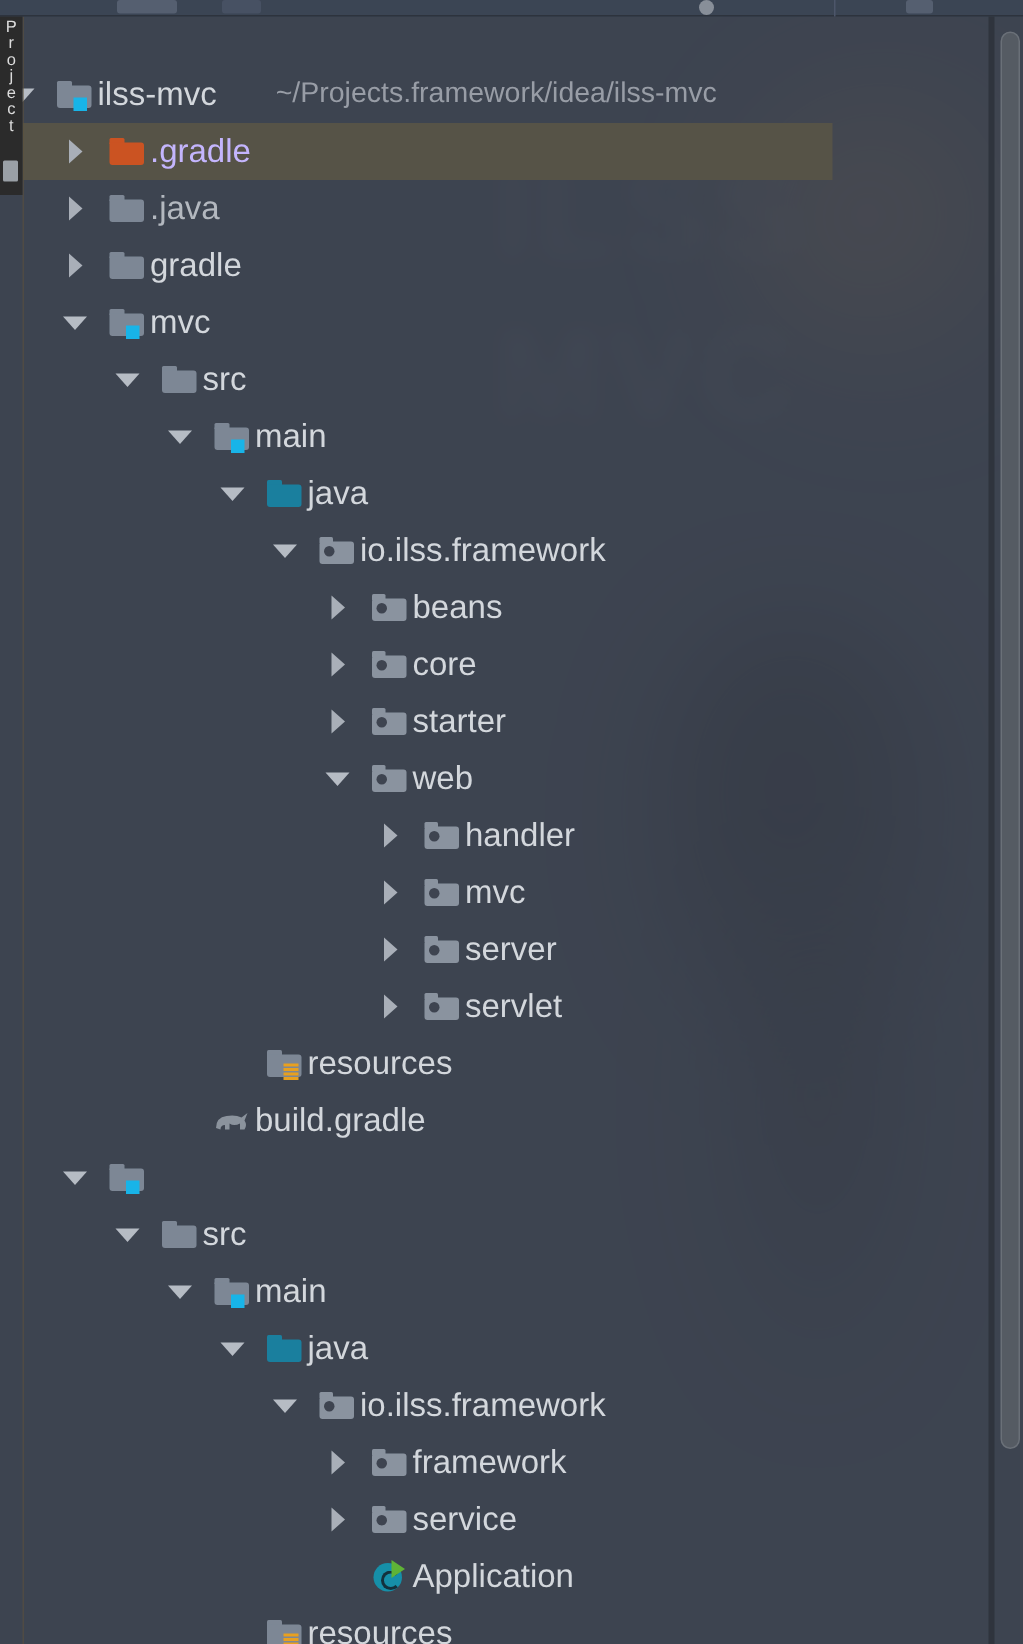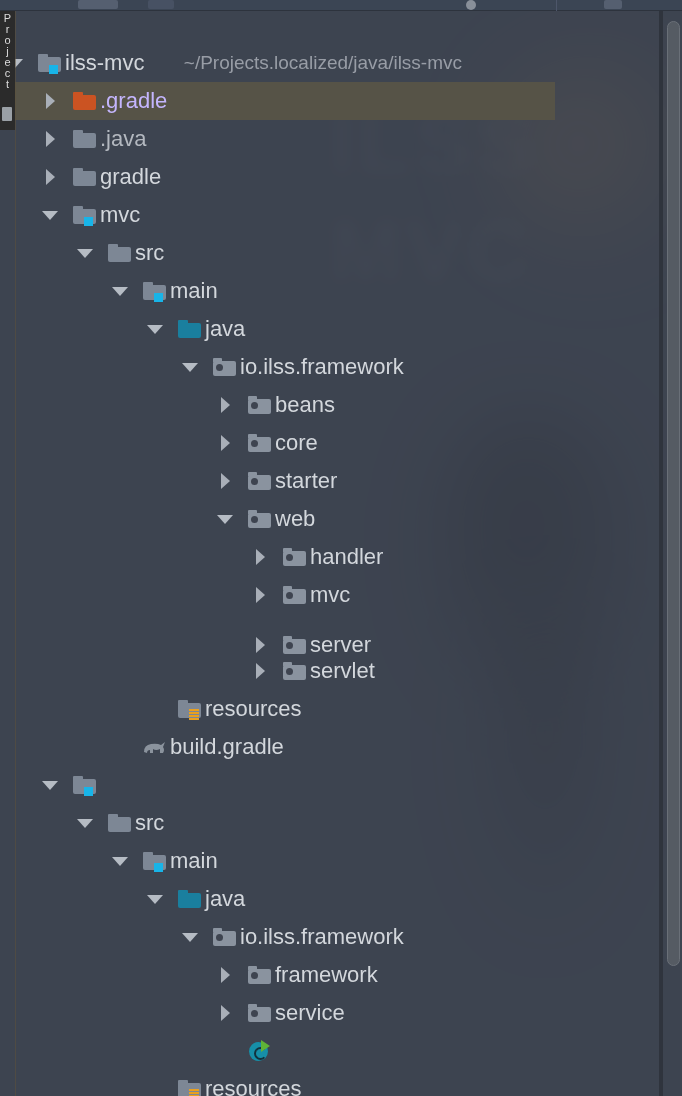--- a/index.html
+++ b/index.html
@@ -184,21 +184,21 @@
             <i></i>
           </span>
           <span class="icon" style="left:22px">
             <span class="fold f-mod">
               <span class="tab"></span>
               <span class="body"></span>
               <span class="badge"></span>
             </span>
           </span>
           <span class="label" style="left:50px">ilss-mvc</span>
-          <span class="path" style="left:168.8px">~/Projects.localized/java/ilss-mvc</span>
+          <span class="path" style="left:168.8px">~/Projects.framework/idea/ilss-mvc</span>
         </div>
         <div class="row selected" style="top: 71px;">
           <span class="arrow closed" style="left:27px">
             <i></i>
           </span>
           <span class="icon" style="left:57px">
             <span class="fold f-exc">
               <span class="tab"></span>
               <span class="body"></span>
             </span>
@@ -363,21 +363,21 @@
           </span>
           <span class="icon" style="left:267px">
             <span class="fold f-pkg notch">
               <span class="tab"></span>
               <span class="body"></span>
               <span class="dot"></span>
             </span>
           </span>
           <span class="label" style="left:295px">mvc</span>
         </div>
-        <div class="row" style="top: 603px; margin-top: 12px;">
+        <div class="row" style="top: 603px;">
           <span class="arrow closed" style="left:237px">
             <i></i>
           </span>
           <span class="icon" style="left:267px">
             <span class="fold f-pkg notch">
               <span class="tab"></span>
               <span class="body"></span>
               <span class="dot"></span>
             </span>
           </span>
@@ -507,20 +507,21 @@
           </span>
           <span class="label" style="left:260px">service</span>
         </div>
         <div class="row" style="top: 1021px;">
           <span class="icon" style="left:232px">
             <span class="class-ico">
               <span class="c"></span>
               <span class="run"></span>
             </span>
           </span>
+          <span class="label" style="left:260px">Application</span>
         </div>
         <div class="row" style="top: 1059px;">
           <span class="icon" style="left:162px">
             <span class="fold f-res">
               <span class="tab"></span>
               <span class="body"></span>
               <span class="lines">
                 <u></u>
                 <u></u>
                 <u></u>

